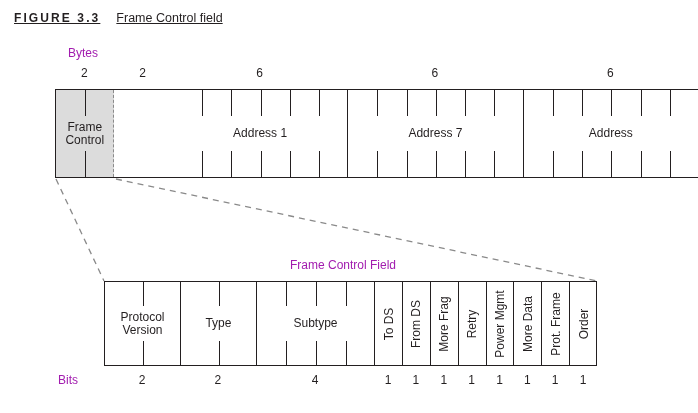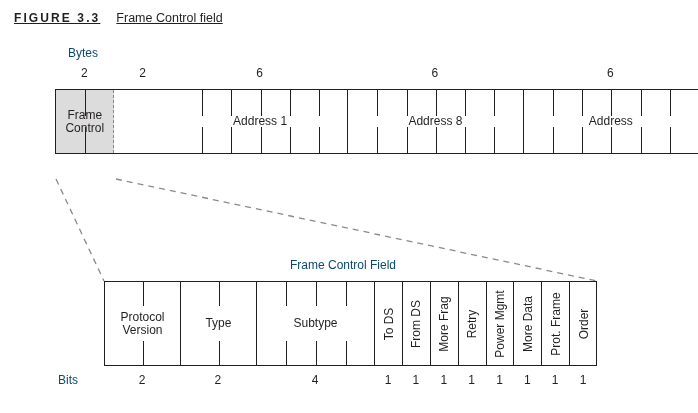--- a/index.html
+++ b/index.html
@@ -18,28 +18,28 @@
   #figure-caption .fignum{
     font-weight:bold;letter-spacing:2.1px;font-size:12px;
   }
   #figure-caption .figtitle{
     font-weight:normal;letter-spacing:0px;font-size:12.5px;
     margin-left:16px;
   }
 
   
   .lbl{
-    font-size:12px;line-height:14px;white-space:nowrap;color:#0c4a6e;
+    font-size:12px;line-height:14px;white-space:nowrap;color:#a21caf;
   }
 
   
   #bytes-label{left:68px;top:46px;}
 
   #frame-strip{
-    left:55px;top:89px;width:643px;height:65px;
+    left:55px;top:89px;width:643px;height:89px;
     border-top:1.5px solid #231f20;
     border-bottom:1.5px solid #231f20;
     border-left:1.5px solid #231f20;
     box-sizing:border-box;
   }
   .field{
     position:absolute;top:0;height:100%;box-sizing:border-box;
     border-right:1.5px solid #231f20;
   }
   .field.shaded{background:#dcdcdc;border-right:1.5px dashed #8a8a8a;}
@@ -127,21 +127,21 @@
       <div class="tick t" style="left: 58.4545px;"></div>
       <div class="tick b" style="left: 58.4545px;"></div>
       <div class="tick t" style="left: 87.6818px;"></div>
       <div class="tick b" style="left: 87.6818px;"></div>
       <div class="tick t" style="left: 116.909px;"></div>
       <div class="tick b" style="left: 116.909px;"></div>
       <div class="tick t" style="left: 146.136px;"></div>
       <div class="tick b" style="left: 146.136px;"></div>
     </div>
     <div class="field" style="left: 292.273px; width: 175.364px;">
-      <div class="field-name">Address 8</div>
+      <div class="field-name">Address 7</div>
       <div class="tick t" style="left: 29.2273px;"></div>
       <div class="tick b" style="left: 29.2273px;"></div>
       <div class="tick t" style="left: 58.4545px;"></div>
       <div class="tick b" style="left: 58.4545px;"></div>
       <div class="tick t" style="left: 87.6818px;"></div>
       <div class="tick b" style="left: 87.6818px;"></div>
       <div class="tick t" style="left: 116.909px;"></div>
       <div class="tick b" style="left: 116.909px;"></div>
       <div class="tick t" style="left: 146.136px;"></div>
       <div class="tick b" style="left: 146.136px;"></div>

